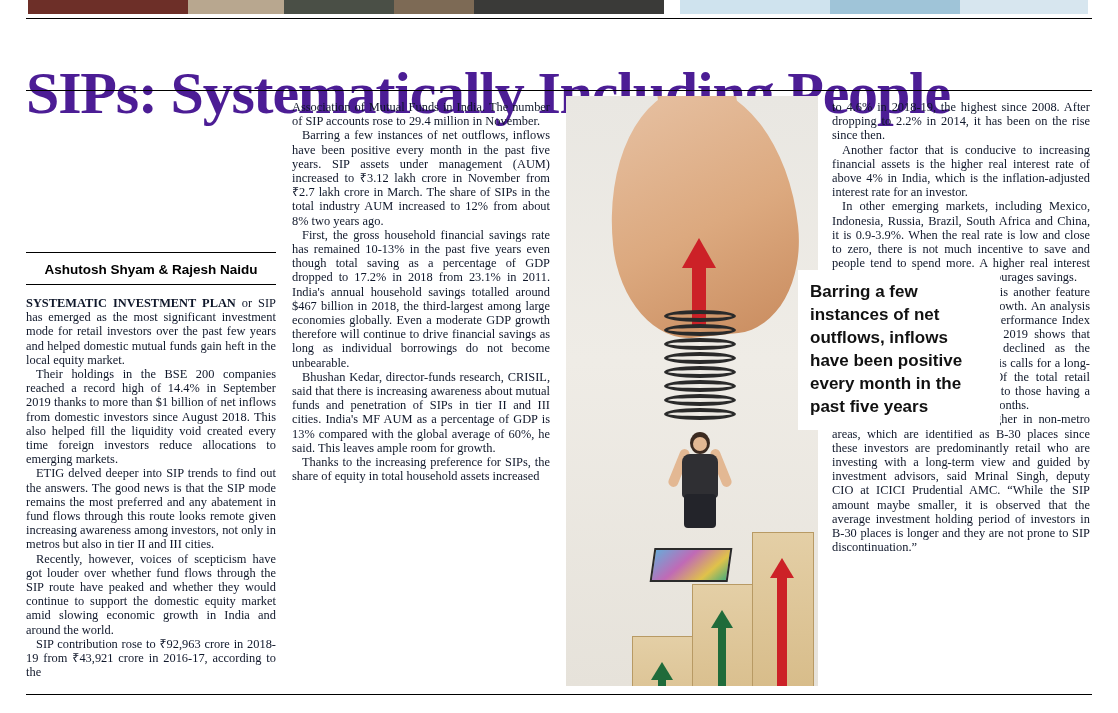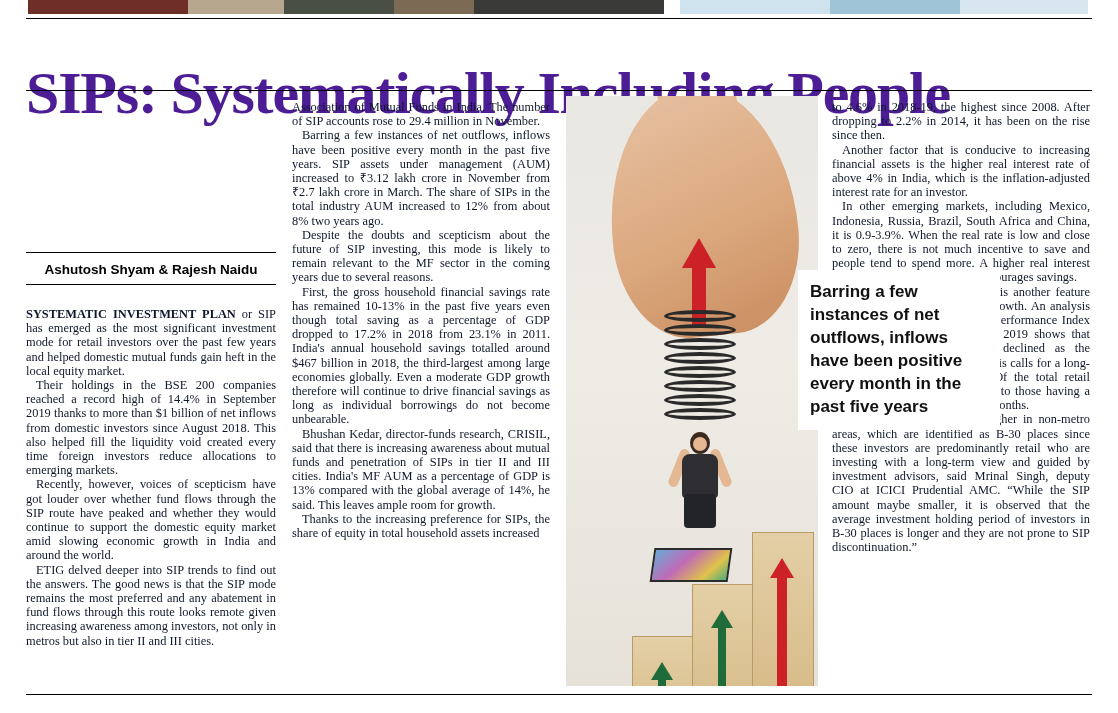--- a/index.html
+++ b/index.html
@@ -125,21 +125,21 @@
     margin: 0;
     text-indent: 10px;
   }
   .col p.first {
     text-indent: 0;
   }
   .col p.first .lead {
     font-weight: bold;
   }
 
-  #col1 { top: 307px; left: 26px;  width: 250px; height: 390px; }
+  #col1 { top: 296px; left: 26px;  width: 250px; height: 390px; }
   #col2 { top: 100px; left: 292px; width: 258px; height: 586px; }
   #col3 { top: 100px; left: 832px; width: 258px; height: 586px; }
 
   
   .photo {
     position: absolute;
     top: 96px;
     left: 566px;
     width: 252px;
     height: 590px;
@@ -313,30 +313,30 @@
   <div class="rule-under-head"></div>
 
 
   <div class="byline-rule"></div>
   <div class="byline">Ashutosh Shyam &amp; Rajesh Naidu</div>
   <div class="byline-rule2"></div>
 
   <div class="col" id="col1">
     <p class="first"><span class="lead">SYSTEMATIC INVESTMENT PLAN</span><span> or SIP has emerged as the most significant investment mode for retail investors over the past few years and helped domestic mutual funds gain heft in the local equity market.</span></p>
     <p>Their holdings in the BSE 200 companies reached a record high of 14.4% in September 2019 thanks to more than $1 billion of net inflows from domestic investors since August 2018. This also helped fill the liquidity void created every time foreign investors reduce allocations to emerging markets.</p>
+    <p>ETIG delved deeper into SIP trends to find out the answers. The good news is that the SIP mode remains the most preferred and any abatement in fund flows through this route looks remote given increasing awareness among investors, not only in metros but also in tier II and III cities.</p>
     <p>Recently, however, voices of scepticism have got louder over whether fund flows through the SIP route have peaked and whether they would continue to support the domestic equity market amid slowing economic growth in India and around the world.</p>
-    <p>ETIG delved deeper into SIP trends to find out the answers. The good news is that the SIP mode remains the most preferred and any abatement in fund flows through this route looks remote given increasing awareness among investors, not only in metros but also in tier II and III cities.</p>
+    <p>SIP contribution rose to ₹92,963 crore in 2018-19 from ₹43,921 crore in 2016-17, according to the</p>
   </div>
 
   <div class="col" id="col2">
     <p class="first">Association of Mutual Funds in India. The number of SIP accounts rose to 29.4 million in November.</p>
     <p>Barring a few instances of net outflows, inflows have been positive every month in the past five years. SIP assets under management (AUM) increased to ₹3.12 lakh crore in November from ₹2.7 lakh crore in March. The share of SIPs in the total industry AUM increased to 12% from about 8% two years ago.</p>
-    <p>Despite the doubts and scepticism about the future of SIP investing, this mode is likely to remain relevant to the MF sector in the coming years due to several reasons.</p>
     <p>First, the gross household financial savings rate has remained 10-13% in the past five years even though total saving as a percentage of GDP dropped to 17.2% in 2018 from 23.1% in 2011. India's annual household savings totalled around $467 billion in 2018, the third-largest among large economies globally. Even a moderate GDP growth therefore will continue to drive financial savings as long as individual borrowings do not become unbearable.</p>
-    <p>Bhushan Kedar, director-funds research, CRISIL, said that there is increasing awareness about mutual funds and penetration of SIPs in tier II and III cities. India's MF AUM as a percentage of GDP is 13% compared with the global average of 14%, he said. This leaves ample room for growth.</p>
+    <p>Bhushan Kedar, director-funds research, CRISIL, said that there is increasing awareness about mutual funds and penetration of SIPs in tier II and III cities. India's MF AUM as a percentage of GDP is 13% compared with the global average of 60%, he said. This leaves ample room for growth.</p>
     <p>Thanks to the increasing preference for SIPs, the share of equity in total household assets increased</p>
   </div>
 
   <div class="photo">
     <div class="wrist"></div>
     <div class="hand"></div>
 
     <div class="arrow-red-head"></div>
     <div class="arrow-red-shaft"></div>
 

